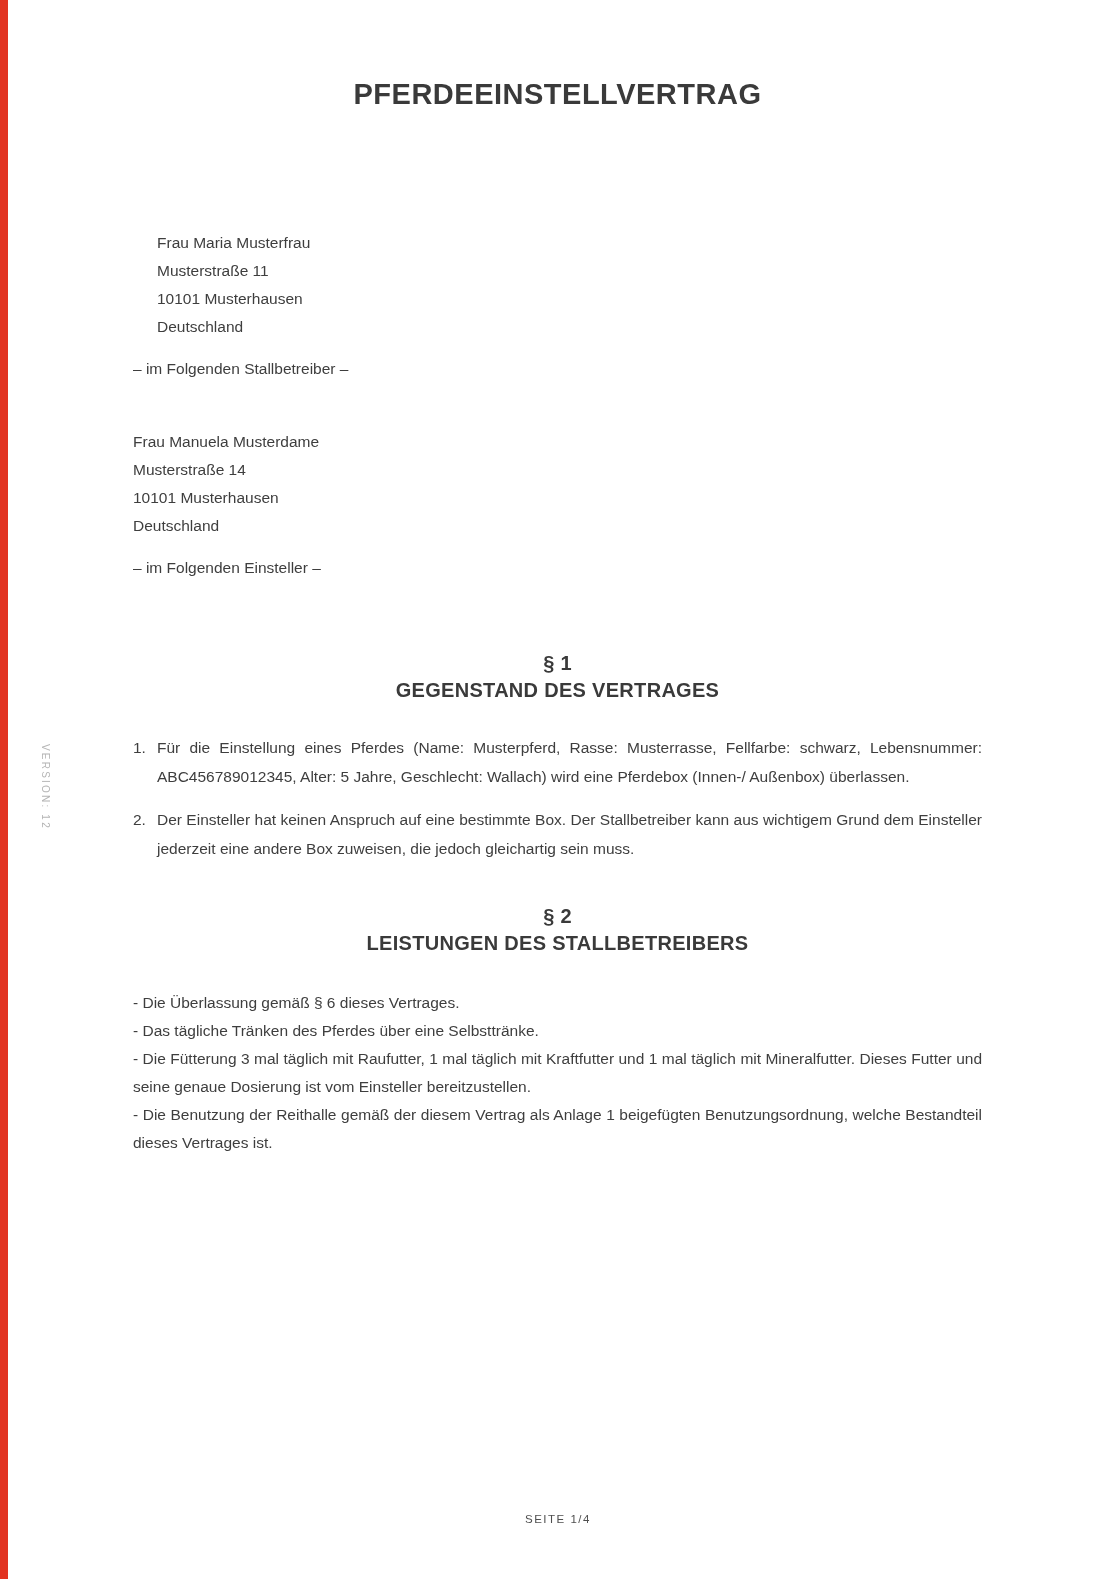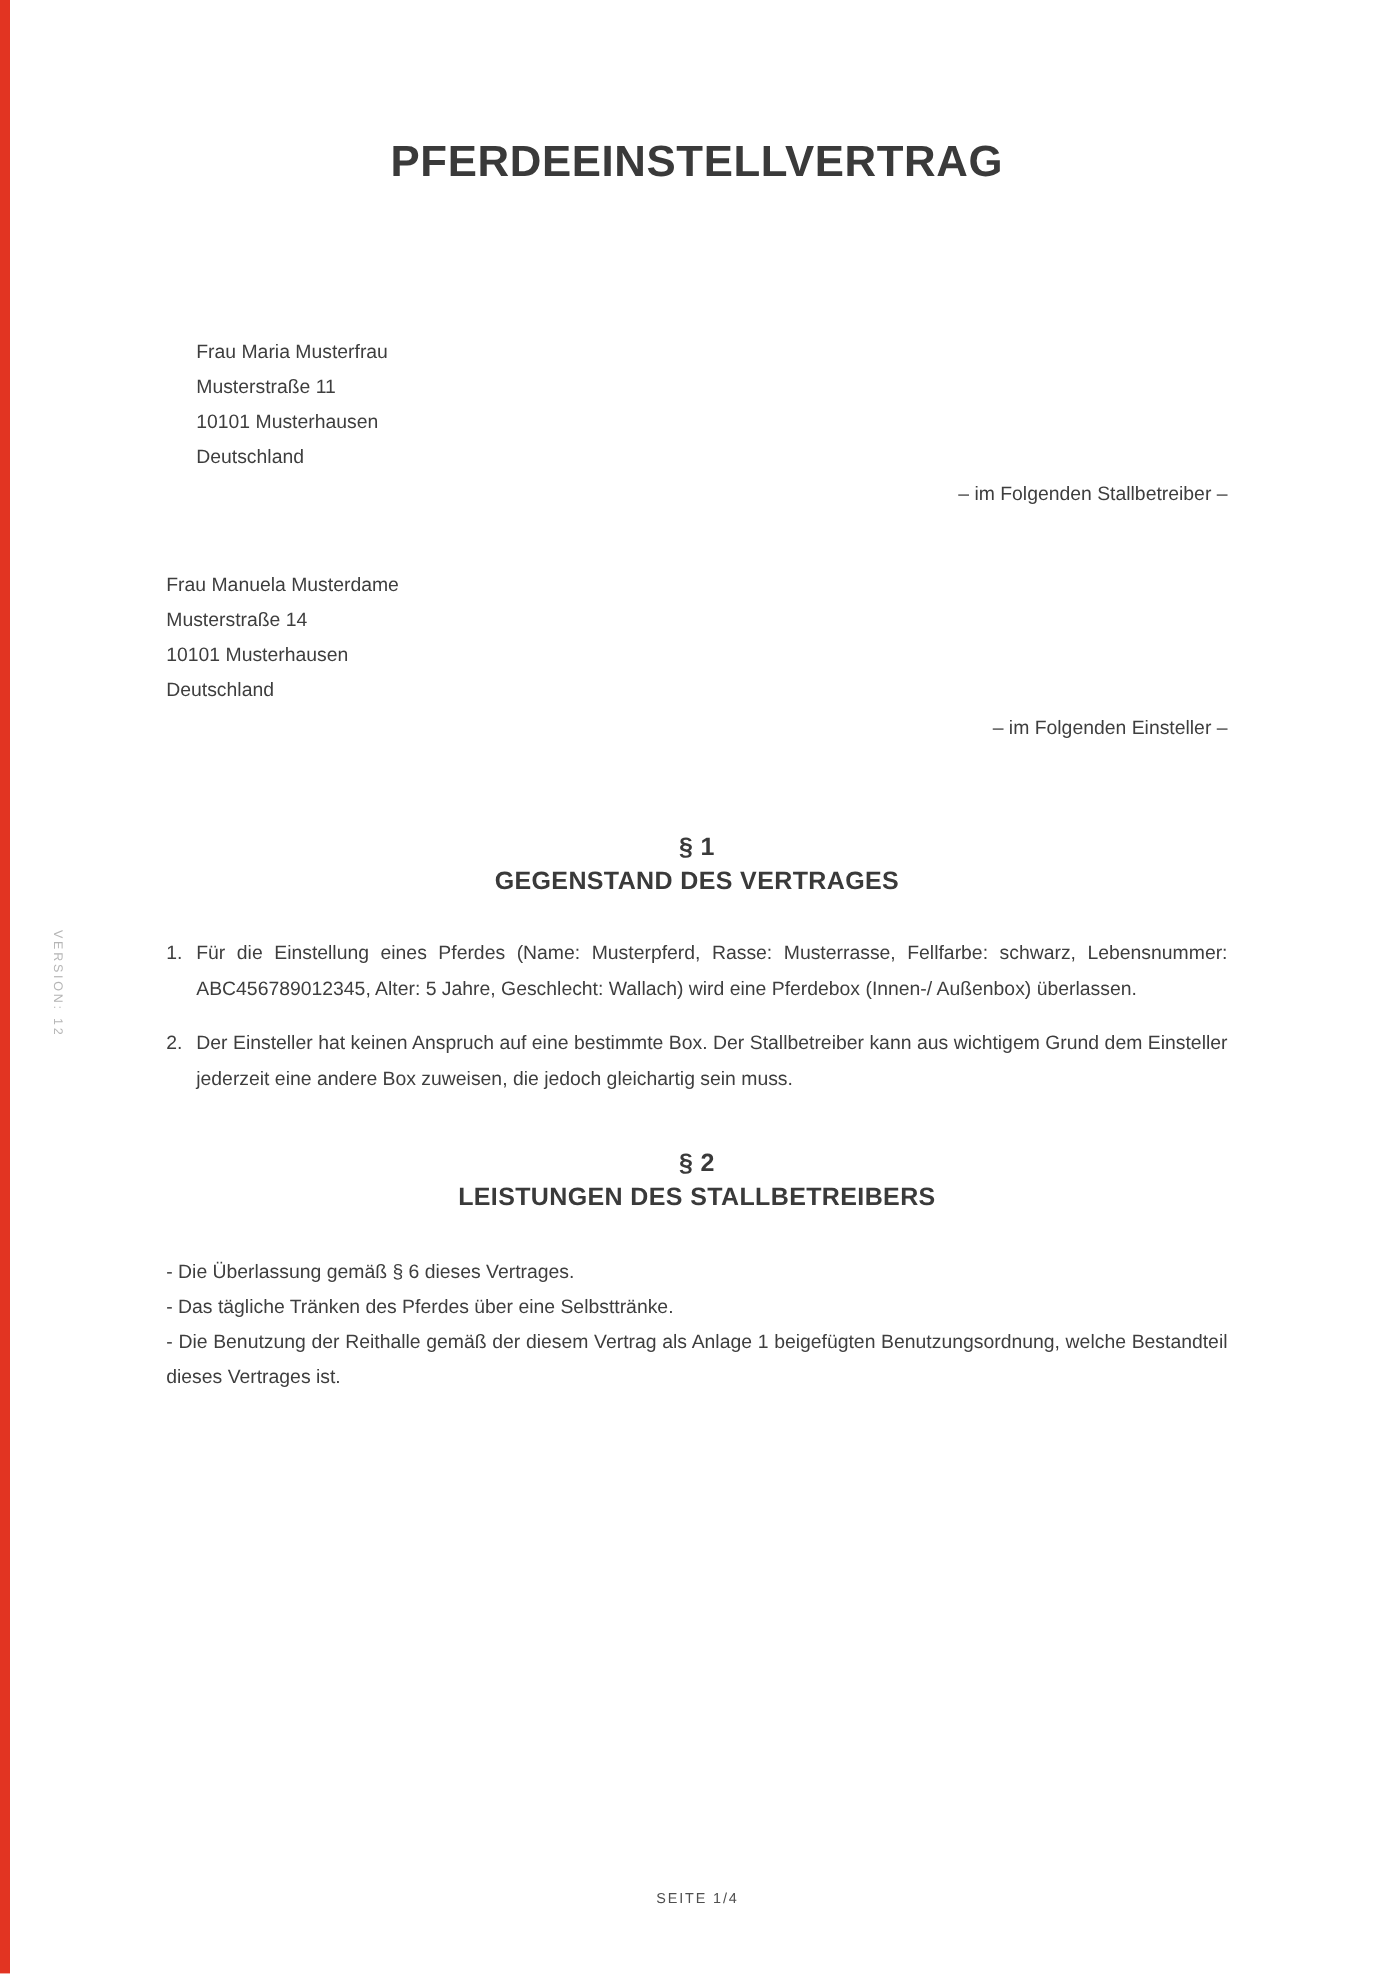--- a/index.html
+++ b/index.html
@@ -31,38 +31,37 @@
     letter-spacing: 2.2px;
     color: #b5b5b5;
   }
   .content {
     position: absolute;
     left: 133px;
     right: 134px;
     top: 0;
   }
   .doc-title {
-    padding-top: 110px;
+    padding-top: 78px;
     text-align: center;
-    font-size: 35px;
+    font-size: 29px;
     font-weight: bold;
     letter-spacing: 0.5px;
     color: #3a3a3a;
   }
   .party {
     font-size: 15.5px;
     line-height: 28px;
   }
   .party.first  { margin-top: 118px; margin-left: 24px; }
   .party.second { margin-top: 45px; }
   .role-line {
-    text-align: right;
     font-size: 15.5px;
     line-height: 28px;
-    margin-top: 2px;
+    margin-top: 14px;
   }
   .section-head {
     text-align: center;
     font-weight: bold;
     font-size: 20px;
     line-height: 27px;
     letter-spacing: 0.3px;
     color: #3a3a3a;
   }
   .section-head .para-num { display: block; }
@@ -139,20 +138,21 @@
     </div>
 
     <div class="section-head" id="sec2-head">
       <span class="para-num">§ 2</span>
       <span class="para-title">LEISTUNGEN DES STALLBETREIBERS</span>
     </div>
 
     <div class="paragraphs">
       <p>- Die Überlassung gemäß § 6 dieses Vertrages.</p>
       <p>- Das tägliche Tränken des Pferdes über eine Selbsttränke.</p>
+      <p>- Die Fütterung 3 mal täglich mit Raufutter, 1 mal täglich mit Kraftfutter und 1 mal täglich mit Mineralfutter. Dieses Futter und seine genaue Dosierung ist vom Einsteller bereitzustellen.</p>
       <p>- Die Benutzung der Reithalle gemäß der diesem Vertrag als Anlage 1 beigefügten Benutzungsordnung, welche Bestandteil dieses Vertrages ist.</p>
     </div>
 
   </div>
 
   <div class="page-footer">SEITE 1/4</div>
 
 </div>
 
 </body></html>

